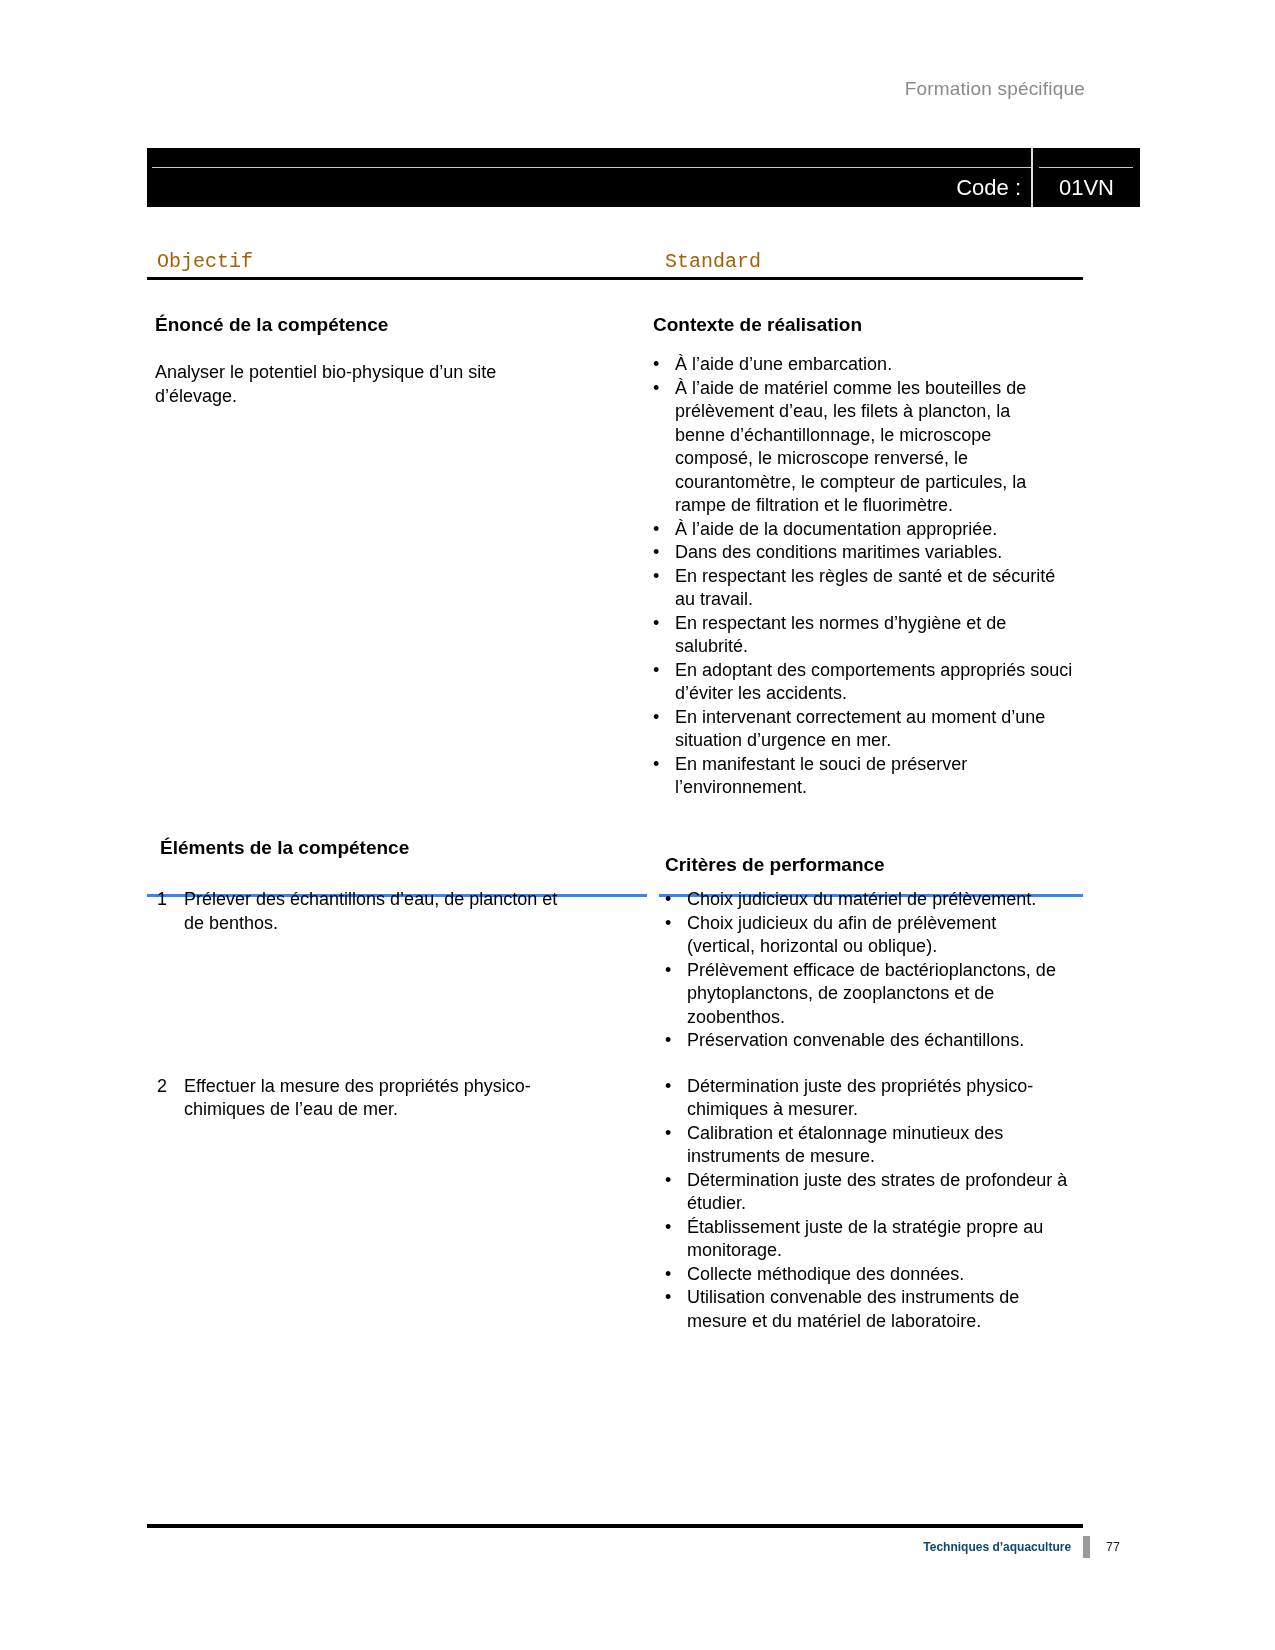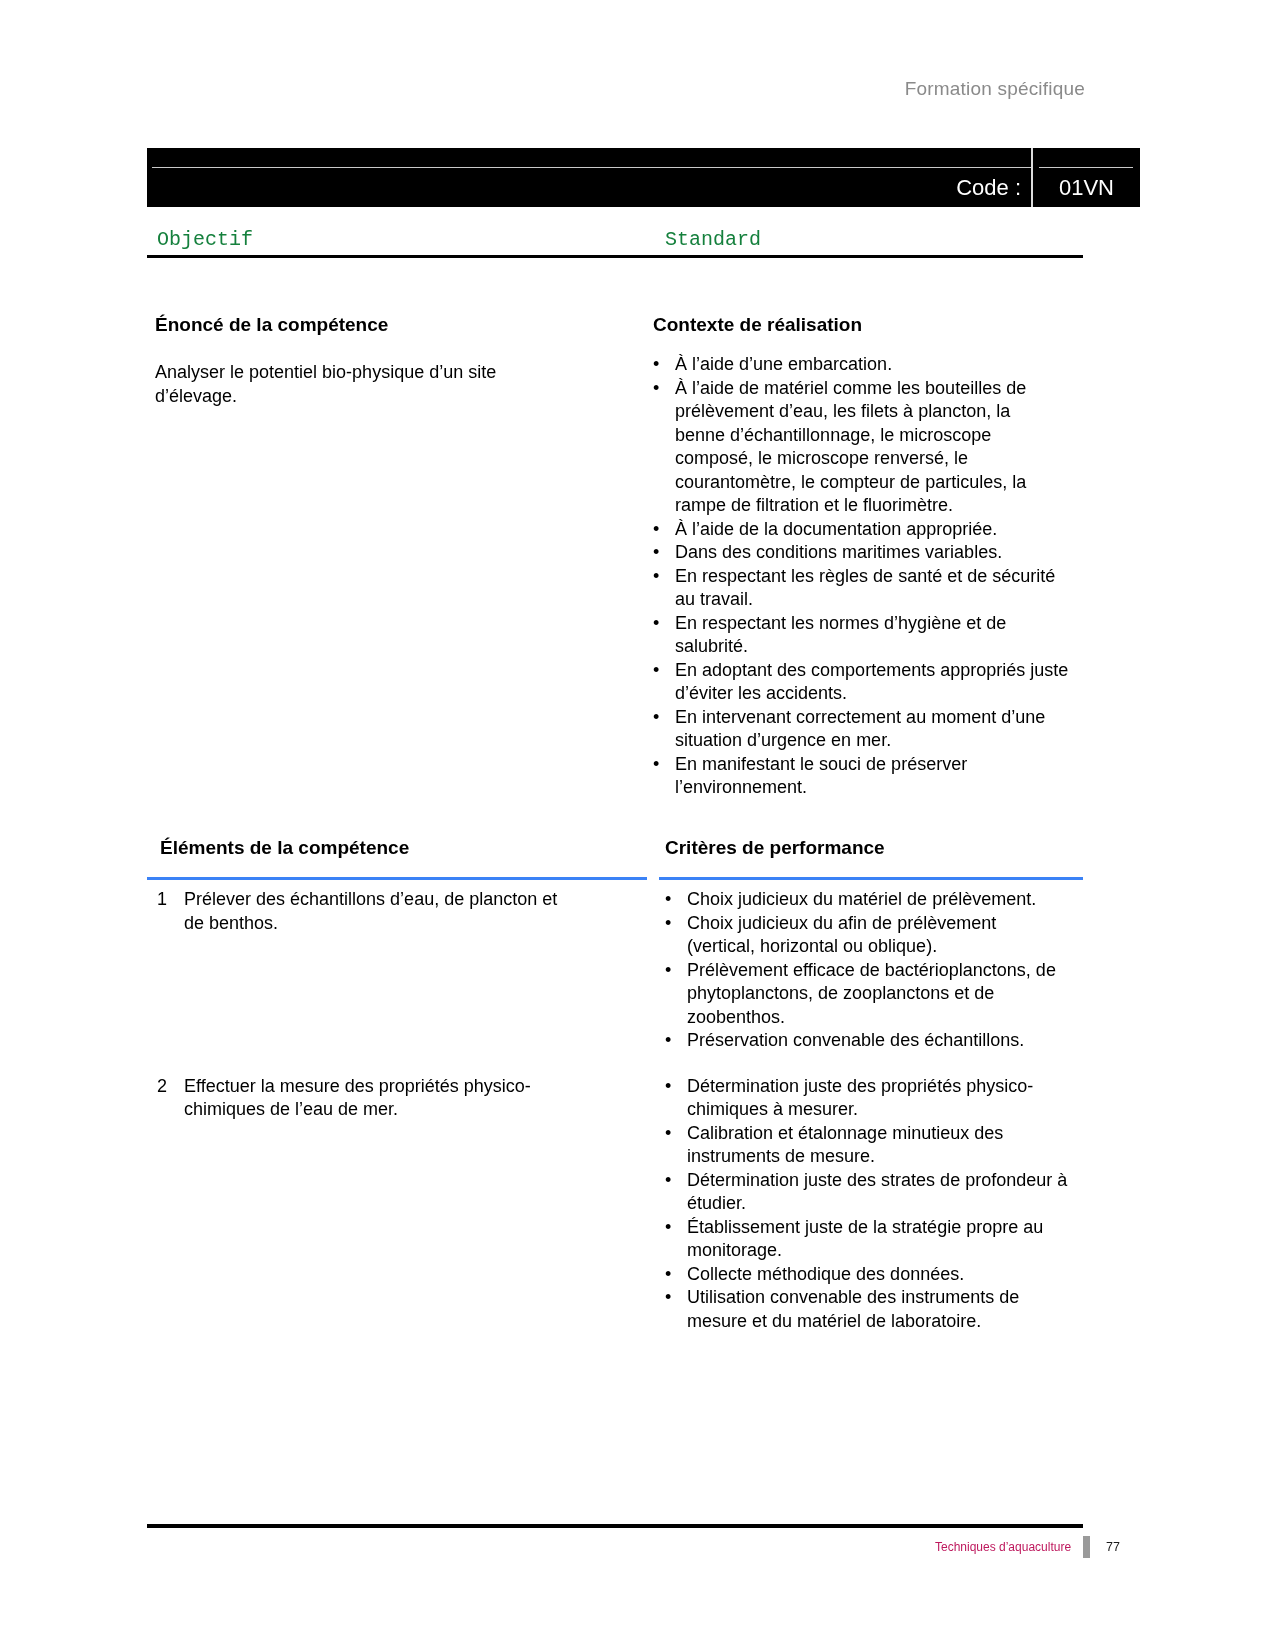--- a/index.html
+++ b/index.html
@@ -29,23 +29,23 @@
   .codebar-cell.left  .codebar-line { left:5px; right:0; }
   .codebar-cell.right .codebar-line { left:6px; right:7px; }
   .codebar-text {
     position:absolute; top:27px; font-size:22px; color:#fff;
   }
   .codebar-cell.left .codebar-text { right:10px; }
   .codebar-cell.right .codebar-text { left:0; right:0; text-align:center; }
 
   
   .objstd-row {
-    position:absolute; top:228px; left:147px; width:936px;
+    position:absolute; top:250px; left:147px; width:936px;
     display:flex; border-bottom:3px solid #000; padding-bottom:4px;
-    font-family:"Liberation Mono", monospace; font-size:20px; color:#15803d;
+    font-family:"Liberation Mono", monospace; font-size:20px; color:#a16207;
   }
   .objstd-left  { width:512px; padding-left:10px; box-sizing:border-box; }
   .objstd-right { flex:1; padding-left:6px; }
 
   
   .two-col { position:absolute; left:147px; width:936px; display:flex; }
   .col-left  { width:500px; box-sizing:border-box; padding-left:8px; padding-right:30px; }
   .col-right { width:424px; box-sizing:border-box; padding-left:6px; }
 
   .sec-heading { font-size:19px; font-weight:bold; line-height:24px; margin:0 0 16px 0; }
@@ -54,39 +54,39 @@
   
   ul.bullets { list-style:none; margin:0; padding:0; }
   .bullet-item { display:flex; }
   .bullet-item .marker { width:22px; flex:0 0 22px; font-size:18px; line-height:23.5px; }
   .bullet-item .btext { white-space:pre; font-size:18px; line-height:23.5px; }
 
   
   .sec2-head { position:absolute; top:836px; left:147px; width:936px; display:flex; }
   .sec2-cell { border-bottom:3px solid #3b82f6; padding-bottom:17px; box-sizing:border-box; }
   .sec2-cell.left  { width:500px; padding-left:13px; }
-  .sec2-cell.right { width:424px; margin-left:12px; padding-left:6px; }
+  .sec2-cell.right { width:424px; margin-left:12px; padding-left:6px;margin-top:17px; }
   .sec2-cell .sec-heading { margin:0; }
 
   
   .items { position:absolute; top:888px; left:147px; width:936px; }
   .item-row { display:flex; }
   .item-row + .item-row { margin-top:22px; }
   .item-left { width:500px; box-sizing:border-box; display:flex; padding-left:10px; }
   .item-num { width:27px; flex:0 0 27px; font-size:18px; line-height:23.5px; }
   .item-text { white-space:pre; font-size:18px; line-height:23.5px; }
   .item-right { width:424px; margin-left:12px; box-sizing:border-box; padding-left:6px; }
 
   
   .footer-rule { position:absolute; top:1524px; left:147px; width:936px; height:4px; background:#000; }
   .footer-row {
     position:absolute; top:1534px; left:147px; width:973px; height:26px;
     display:flex; justify-content:flex-end; align-items:center;
   }
-  .footer-program { font-size:12px; color:#be185d; }
+  .footer-program { font-size:12px; color:#0c4a6e;font-weight:bold; }
   .footer-bar { width:7px; height:22px; background:#9a9a9a; margin:0 16px 0 12px; }
   .footer-page { font-size:12.5px; color:#1a1a1a; }
 </style>
 </head>
 <body>
 
 <div class="page">
 
   <div class="running-header">Formation spécifique</div>
 
@@ -142,21 +142,21 @@
             <span class="btext">En respectant les règles de santé et de sécurité
 au travail.</span>
           </li>
           <li class="bullet-item">
             <span class="marker">•</span>
             <span class="btext">En respectant les normes d’hygiène et de
 salubrité.</span>
           </li>
           <li class="bullet-item">
             <span class="marker">•</span>
-            <span class="btext">En adoptant des comportements appropriés juste
+            <span class="btext">En adoptant des comportements appropriés souci
 d’éviter les accidents.</span>
           </li>
           <li class="bullet-item">
             <span class="marker">•</span>
             <span class="btext">En intervenant correctement au moment d’une
 situation d’urgence en mer.</span>
           </li>
           <li class="bullet-item">
             <span class="marker">•</span>
             <span class="btext">En manifestant le souci de préserver

